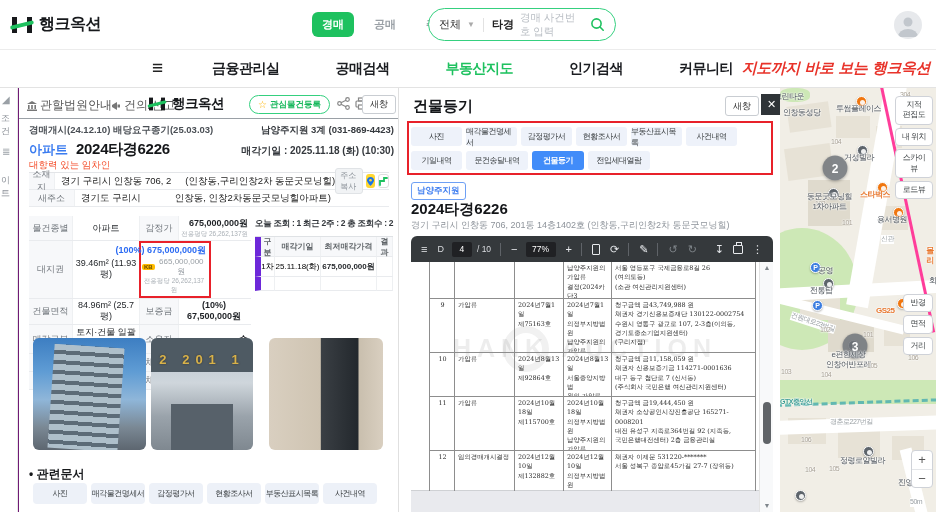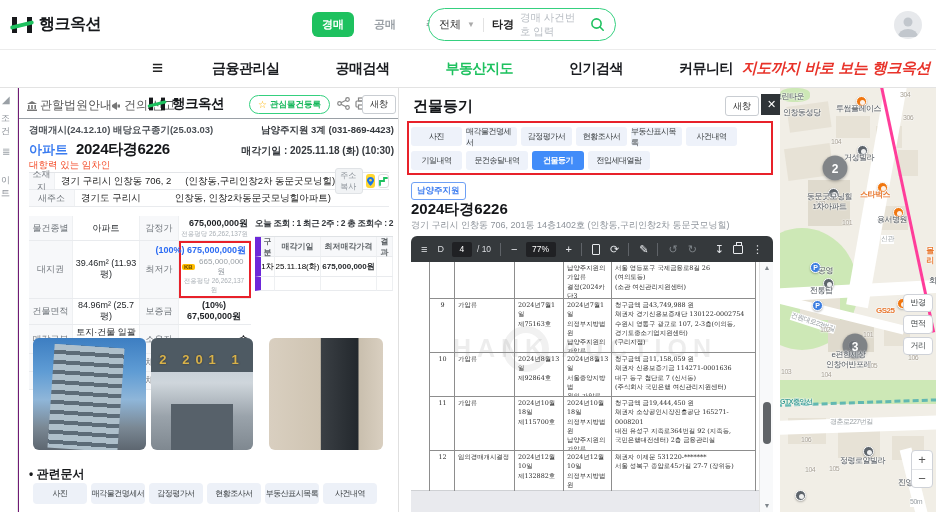--- a/index.html
+++ b/index.html
@@ -335,21 +335,20 @@
             <div class="dv">아파트</div>
             <div class="dl l2">감정가</div>
             <div class="dv v2">
               <div class="v2main">675,000,000원</div>
               <div class="subsm">전용평당 26,262,137원</div>
             </div>
           </div>
           <div class="drow tall">
             <div class="dl">대지권</div>
             <div class="dv">39.46m² (11.93평)</div>
-            <div class="dl l2">최저가</div>
             <div class="dv v2 lowbox">
               <div class="pctblue">(100%) 675,000,000원</div>
               <div class="kbrow">
                 <div class="kbbadge">KB</div>
                 <div class="kbval">665,000,000원</div>
               </div>
               <div class="subsm">전용평당 26,262,137원</div>
             </div>
           </div>
           <div class="drow">
@@ -639,20 +638,28 @@
         <div class="mlabel num" style="left: 41px; top: 283px;">104</div>
         <div class="mlabel rail-t" style="left: 0px; top: 310px;">GTX중앙선</div>
         <div class="mlabel road" style="left: 50px; top: 330px;">경춘로227번길</div>
         <div class="mlabel num" style="left: 21px; top: 348px;">106</div>
         <div class="mlabel" style="left: 60px; top: 368px;">정령로얄빌라</div>
         <div class="mlabel num" style="left: 25px; top: 378px;">104</div>
         <div class="mlabel num" style="left: 49px; top: 377px;">105</div>
         <div class="mlabel" style="left: 118px; top: 390px;">진영빌</div>
         <div class="mlabel road" style="left: 130px; top: 410px;">50m</div>
       </div>
+    <div class="map-ctrls">
+        <div class="mapbtn">지적
+편집도</div>
+        <div class="mapbtn">내 위치</div>
+        <div class="mapbtn">스카이
+뷰</div>
+        <div class="mapbtn">로드뷰</div>
+      </div>
     <div class="map-measure">
         <div class="mapbtn">반경</div>
         <div class="mapbtn">면적</div>
         <div class="mapbtn">거리</div>
       </div>
     <div class="map-zoom">
       <div class="mz">+</div>
       <div class="mz">−</div>
     </div>
   </div>

